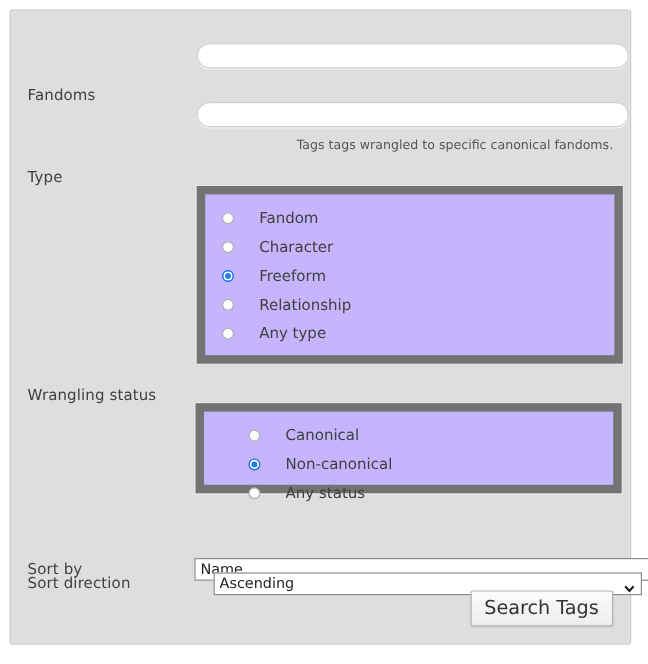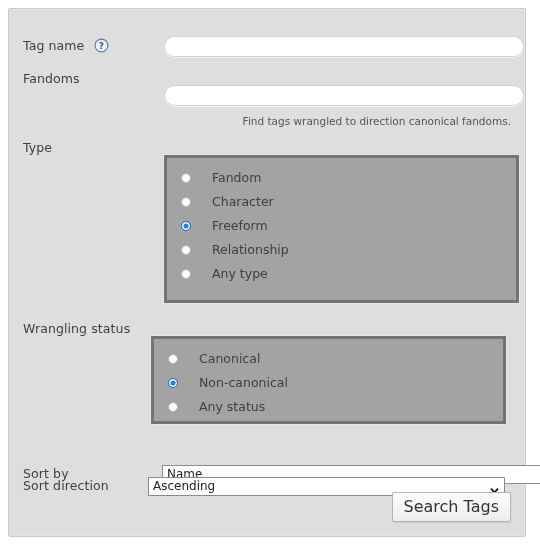--- a/index.html
+++ b/index.html
@@ -78,22 +78,22 @@
     right: 14px;
     font-size: 10.5px;
     color: #55555c;
     white-space: nowrap;
   }
 
   
   .radio-box {
     position: absolute;
     box-sizing: border-box;
-    background: #a3a3a3;
-    border: 3px solid #737373;
+    background: #c4b5fd;
+    border: 7px solid #737373;
     box-shadow: 0 0 0 1px #e8e8e8;
   }
   .radio-item {
     position: relative;
     height: 24px;
     line-height: 24px;
   }
   .radio-dot {
     position: absolute;
     left: 14px;
@@ -158,40 +158,31 @@
     cursor: pointer;
     box-shadow: 0 1px 1px rgba(0,0,0,.08);
   }
 </style>
 </head>
 <body>
 
 <div class="search-form">
 
   <div class="field-row" style="top:27px;">
-    <div class="field-label">
-      <span>Tag name</span>
-      <span class="help-icon">
-        <svg viewBox="0 0 15 15" width="15" height="15" aria-hidden="true">
-          <circle cx="7.5" cy="7.5" r="6.4" fill="#eef2f7" stroke="#4a7cb5" stroke-width="1.1"></circle>
-          <text x="7.5" y="11" text-anchor="middle" font-family="DejaVu Sans, sans-serif" font-size="9" font-weight="bold" fill="#2f5c8f">?</text>
-        </svg>
-      </span>
-    </div>
     <input class="pill-input" style="left: 155px; top: 0px; width: 360px;" type="text" value="" placeholder="">
   </div>
 
   <div class="field-row" style="top:60px;">
     <div class="field-label">
       <span>Fandoms</span>
     </div>
     <input class="pill-input" style="left: 155px; top: 16px; width: 360px;" type="text" value="">
   </div>
 
-  <div class="hint" style="top:106px;">Find tags wrangled to direction canonical fandoms.</div>
+  <div class="hint" style="top:106px;">Tags tags wrangled to specific canonical fandoms.</div>
 
   <div class="field-label" style="top:131px; left:14px;">Type</div>
   <div class="radio-box" style="left:155px; top:146px; width:355px; height:148px;">
     <div style="padding-top:8px;">
       <div class="radio-item">
         <span class="radio-dot"></span>
         <span class="radio-label">Fandom</span>
       </div>
       <div class="radio-item">
         <span class="radio-dot"></span>
@@ -206,21 +197,21 @@
         <span class="radio-label">Relationship</span>
       </div>
       <div class="radio-item">
         <span class="radio-dot"></span>
         <span class="radio-label">Any type</span>
       </div>
     </div>
   </div>
 
   <div class="field-label" style="top:312px; left:14px;">Wrangling status</div>
-  <div class="radio-box" style="left:142px; top:327px; width:355px; height:88px;">
+  <div class="radio-box" style="left:154px; top:327px; width:355px; height:75px;padding-left:23px;">
     <div style="padding-top:8px;">
       <div class="radio-item">
         <span class="radio-dot"></span>
         <span class="radio-label">Canonical</span>
       </div>
       <div class="radio-item">
         <span class="radio-dot checked"></span>
         <span class="radio-label">Non-canonical</span>
       </div>
       <div class="radio-item">
@@ -237,21 +228,21 @@
       <span class="select-arrow">
         <svg viewBox="0 0 9 9" width="9" height="9" aria-hidden="true">
           <path d="M1 2.6 L4.5 6.4 L8 2.6" fill="none" stroke="#1a1a1a" stroke-width="1.8"></path>
         </svg>
       </span>
     </div>
   </div>
 
   <div class="field-row" style="top:467px;">
     <div class="field-label">Sort direction</div>
-    <div class="select-ctl" style="left:139px; top:1px; width:357px;">
+    <div class="select-ctl" style="left:169px; top:1px; width:357px;">
       <span>Ascending</span>
       <span class="select-arrow">
         <svg viewBox="0 0 9 9" width="9" height="9" aria-hidden="true">
           <path d="M1 2.6 L4.5 6.4 L8 2.6" fill="none" stroke="#1a1a1a" stroke-width="1.8"></path>
         </svg>
       </span>
     </div>
   </div>
 
   <button class="submit-btn">Search Tags</button>

